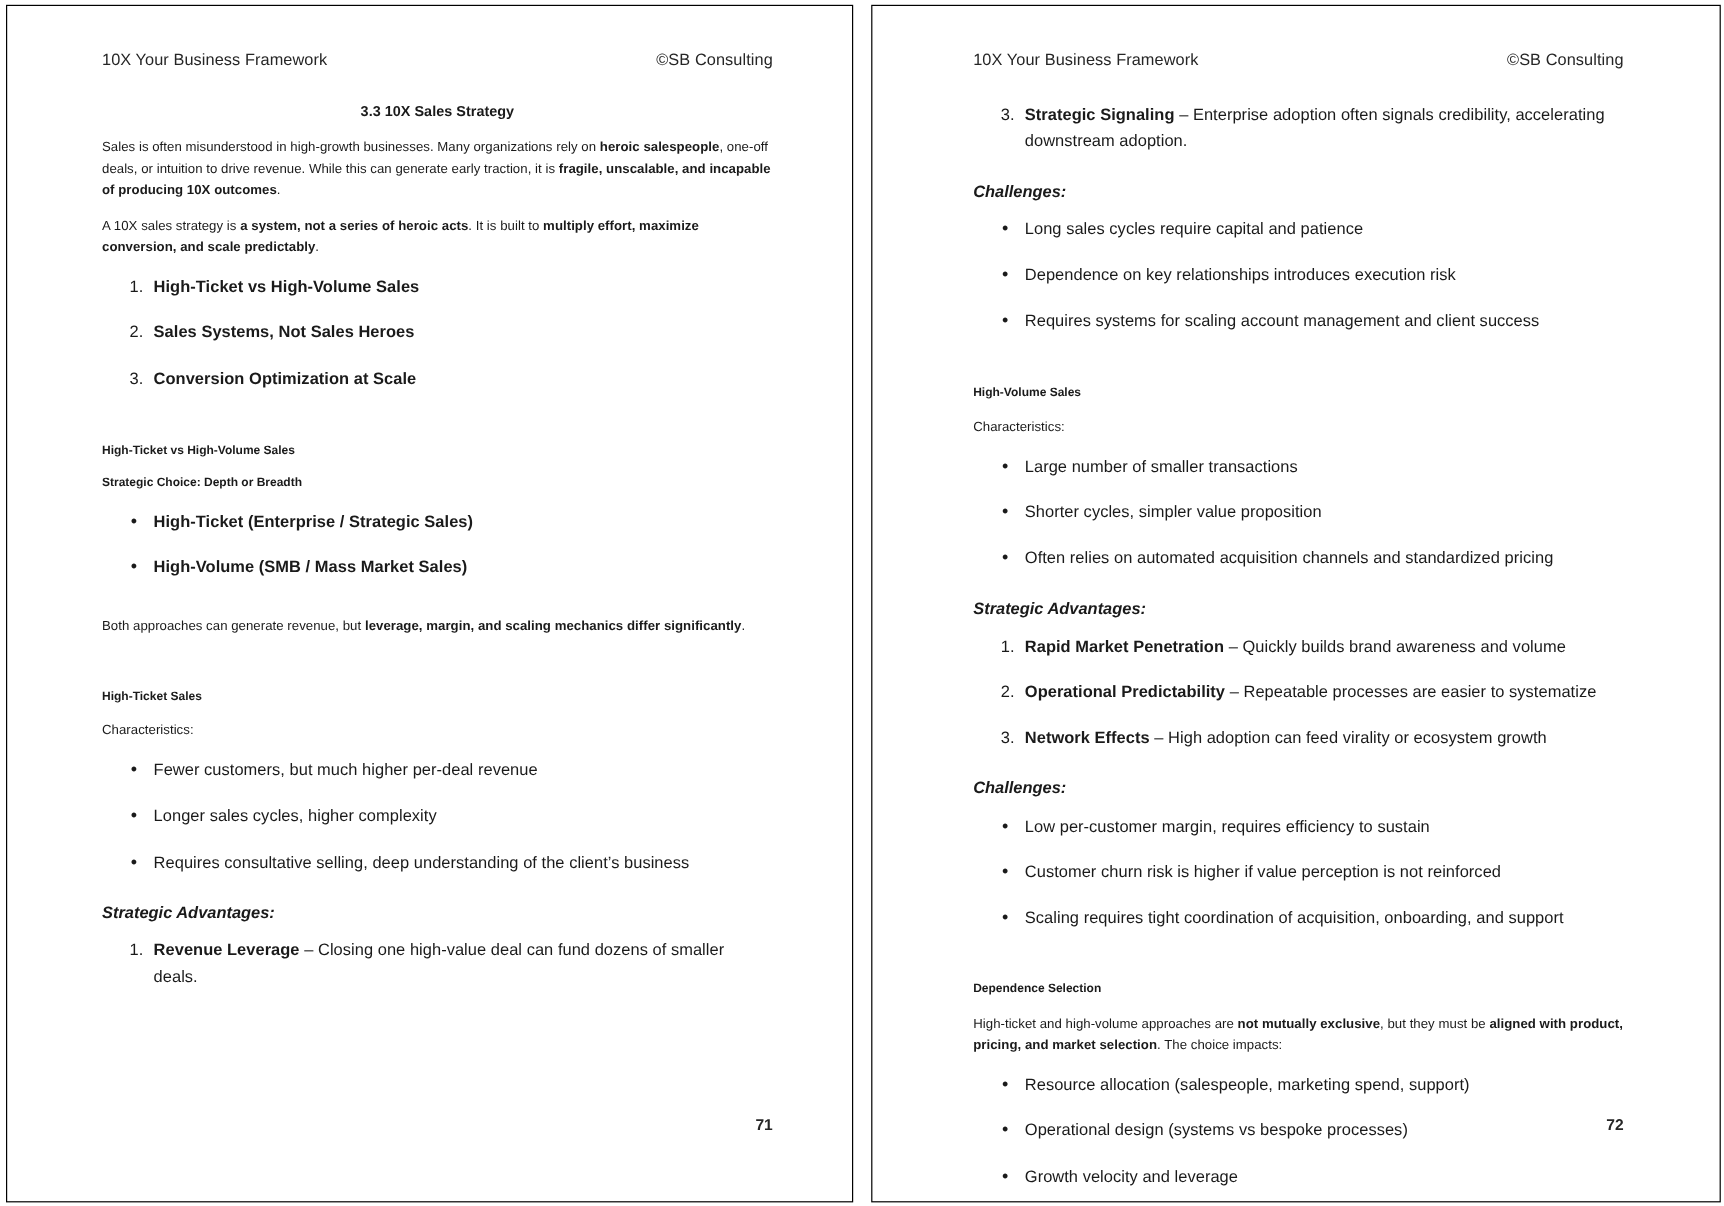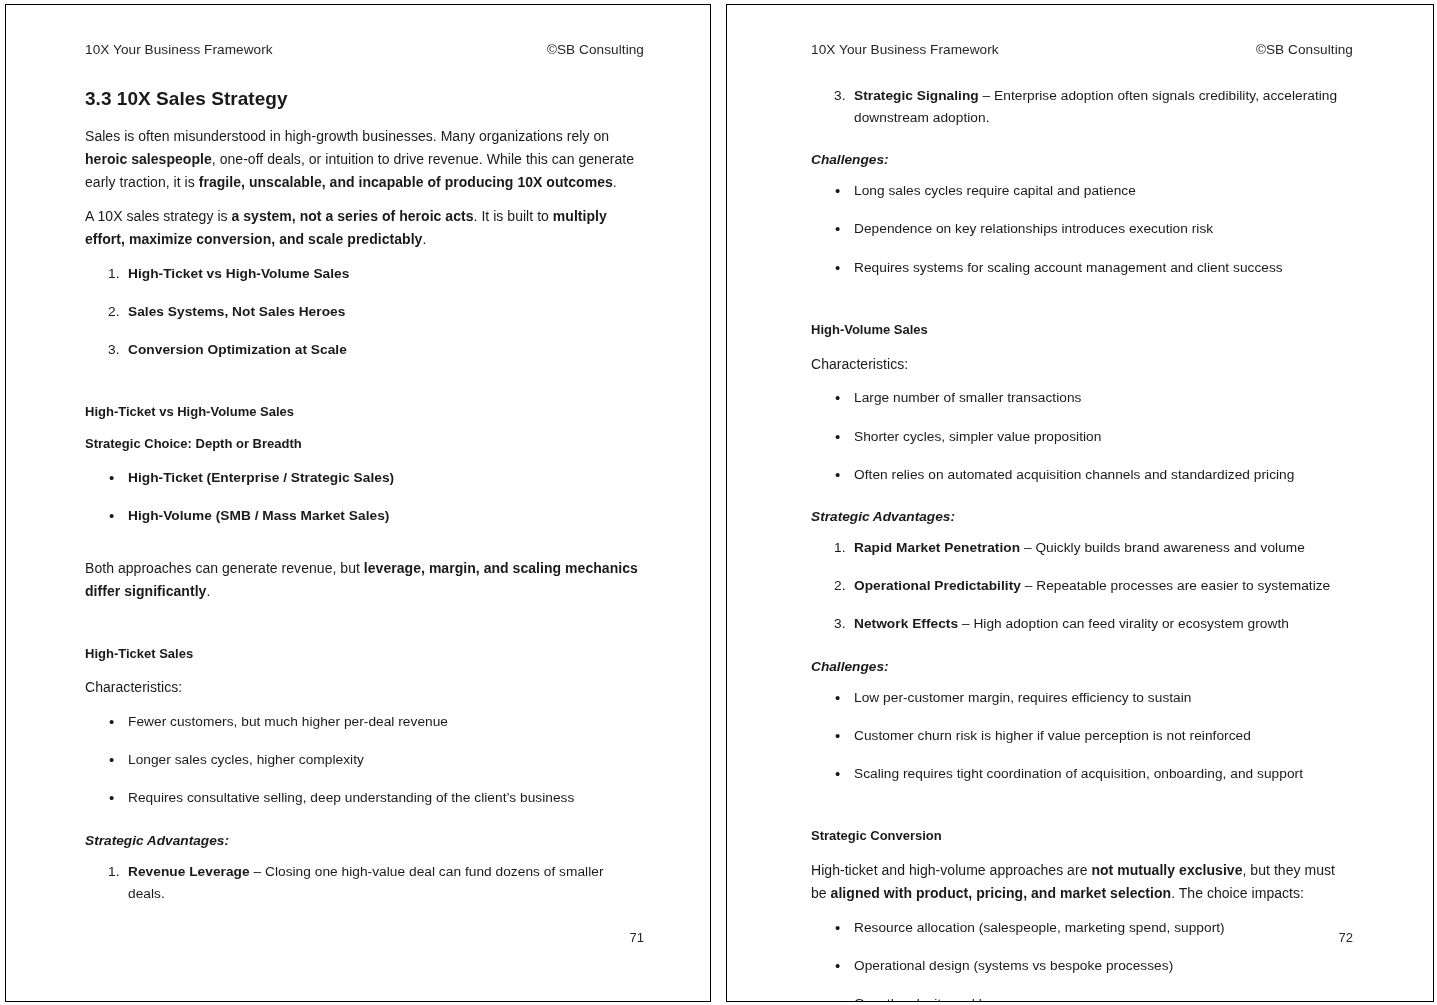--- a/index.html
+++ b/index.html
@@ -50,34 +50,35 @@
     line-height: 1.3;
     color: #262626;
     letter-spacing: 0.005em;
     margin-bottom: 26px;
   }
   .running-header .rh-left,
   .running-header .rh-right { white-space: nowrap; }
 
   
   h3.sec-heading {
-    font-size: 19px;
+    font-size: 12px;
     font-weight: bold;
     margin: 0 0 13px 0;
     line-height: 1.45;
     letter-spacing: 0.002em;
+    text-align: center;
   }
   h4.sub-heading {
-    font-size: 13px;
+    font-size: 10px;
     font-weight: bold;
     margin: 0 0 13px 0;
     line-height: 1.45;
   }
   p.body {
-    font-size: 14px;
+    font-size: 11px;
     line-height: 1.62;
     margin: 0 0 12px 0;
     letter-spacing: 0.003em;
   }
   p.lead-in {
     font-size: 13.7px;
     line-height: 1.62;
     margin: 0 0 9px 0;
     font-weight: bold;
     font-style: italic;
@@ -124,20 +125,21 @@
 
   
   b, strong { font-weight: bold; }
 
   
   .page-number {
     position: absolute;
     bottom: 56px;
     font-size: 13px;
     color: #262626;
+    font-weight: bold;
   }
   .page-left .page-number  { right: 66px; }
   .page-right .page-number { right: 80px; margin-top: 26px; }
 </style>
 </head>
 <body>
 
 <div class="spread">
 
   <div class="page page-left">
@@ -317,21 +319,21 @@
           <span>Customer churn risk is higher if value perception is not reinforced</span>
         </li>
         <li>
           <span class="marker">•</span>
           <span>Scaling requires tight coordination of acquisition, onboarding, and support</span>
         </li>
       </ul>
 
       <div class="gap-lg"></div>
 
-      <h4 class="sub-heading">Strategic Conversion</h4>
+      <h4 class="sub-heading">Dependence Selection</h4>
 
       <p class="body">High-ticket and high-volume approaches are <b>not mutually exclusive</b>, but they must be <b>aligned with product, pricing, and market selection</b>. The choice impacts:</p>
 
       <ul class="doc-list">
         <li>
           <span class="marker">•</span>
           <span>Resource allocation (salespeople, marketing spend, support)</span>
         </li>
         <li>
           <span class="marker">•</span>

